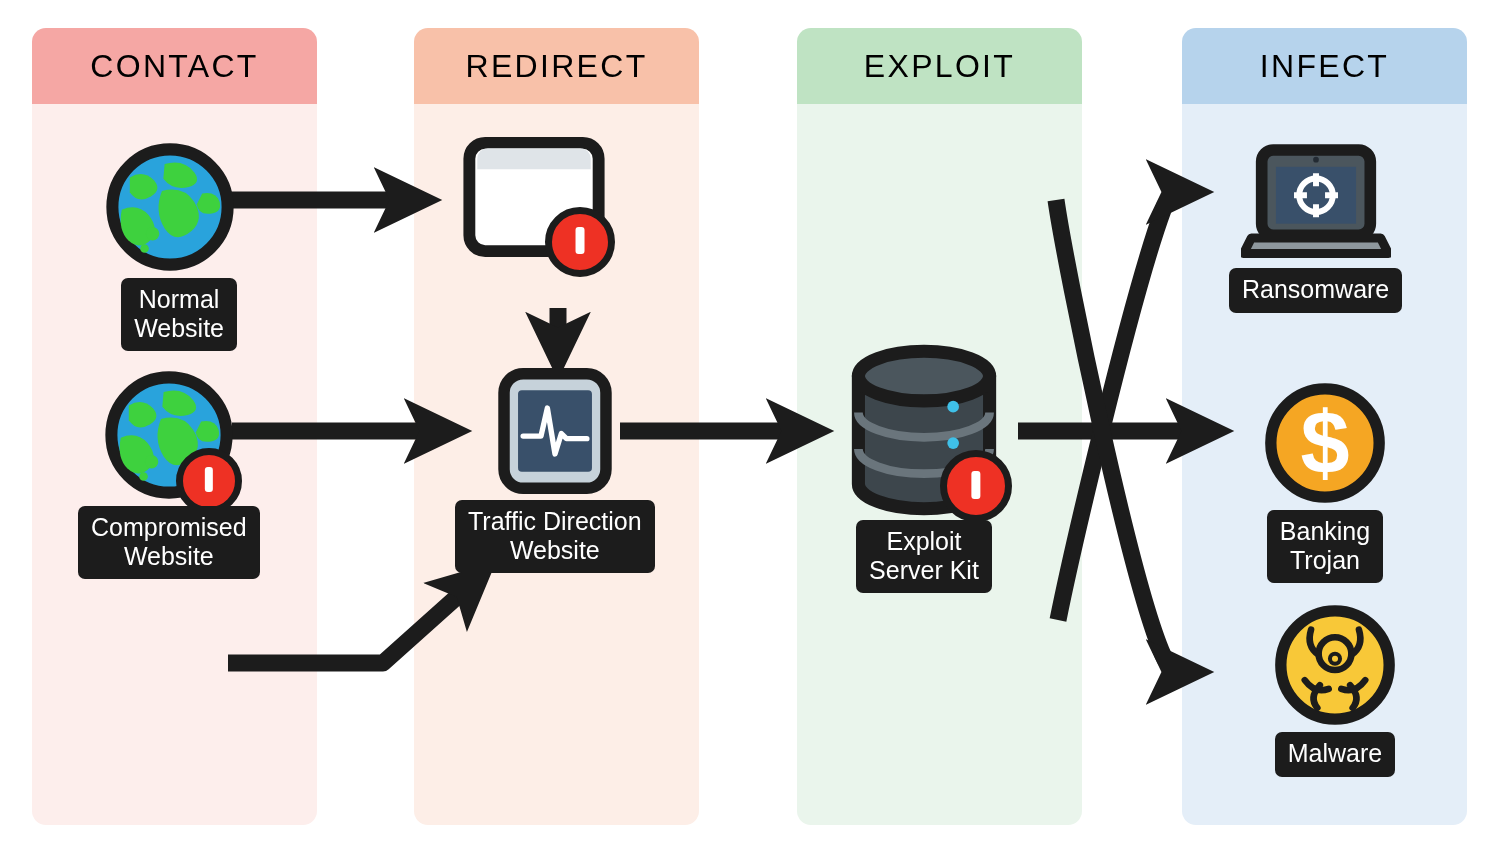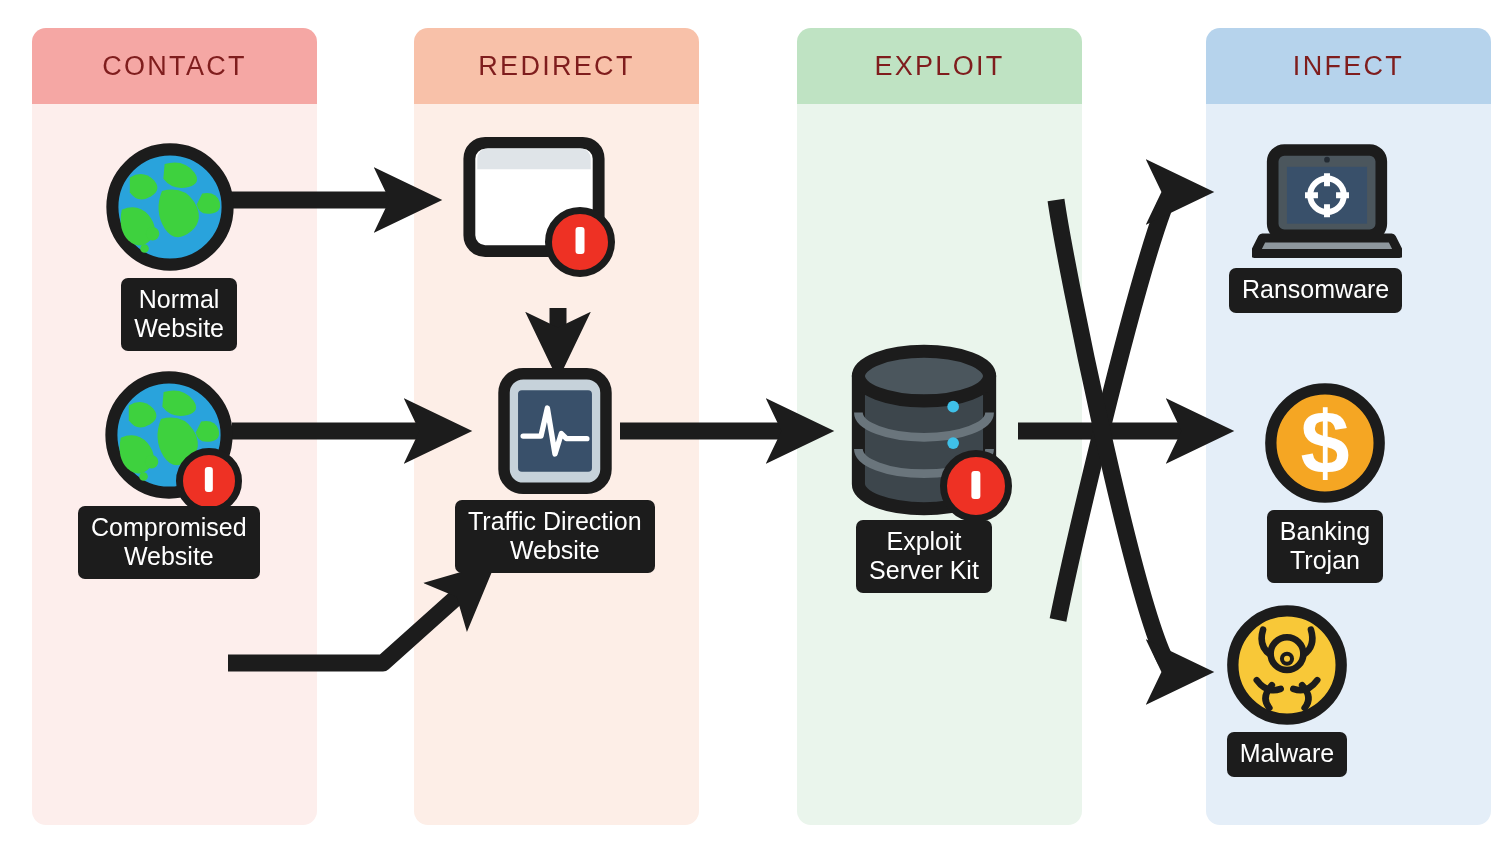--- a/index.html
+++ b/index.html
@@ -28,22 +28,22 @@
   }
   .panel-header {
     position: absolute;
     left: 0; right: 0; top: 0;
     height: 76px;
     display: flex;
     align-items: center;
     justify-content: center;
   }
   .panel-header-label {
-    color: #7f1d1d;
-    font-size: 27px;
+    color: #000000;
+    font-size: 32px;
     letter-spacing: 2.3px;
     font-weight: 400;
   }
   .panel-body {
     position: absolute;
     left: 0; right: 0; top: 76px; bottom: 0;
   }
 
   
   #arrows {
@@ -118,21 +118,21 @@
     </div>
   </div>
 
   <div class="panel" id="panel-exploit" style="left: 797px; width: 285px;">
     <div class="panel-body" style="background: rgb(234, 245, 236);"></div>
     <div class="panel-header" style="background: rgb(191, 227, 195);">
       <span class="panel-header-label">EXPLOIT</span>
     </div>
   </div>
 
-  <div class="panel" id="panel-infect" style="left: 1182px; width: 285px; margin-left: 24px;">
+  <div class="panel" id="panel-infect" style="left: 1182px; width: 285px;">
     <div class="panel-body" style="background: rgb(228, 238, 248);"></div>
     <div class="panel-header" style="background: rgb(182, 211, 236);">
       <span class="panel-header-label">INFECT</span>
     </div>
   </div>
 
   <svg id="arrows" viewBox="0 0 1500 858">
     <defs>
       <marker id="ah" viewBox="0 0 10 10" refX="6.2" refY="5" markerWidth="4.2" markerHeight="4.2" orient="auto-start-reverse">
         <path d="M0,0.4 L9.6,5 L0,9.6 L2.2,5 Z" fill="#1c1c1c"></path>
@@ -227,21 +227,21 @@
         <path d="M7,72 a45,17 0 0 0 90,0" fill="none" stroke="#6a757c" stroke-width="6"></path>
         <circle cx="72" cy="43" r="4" fill="#3fc0e8"></circle>
         <circle cx="72" cy="68" r="4" fill="#3fc0e8"></circle>
       </svg>
       <span class="badge" style="width:72px;height:72px;right:-12px;bottom:-2px;"></span>
     </div>
     <div class="node-label">Exploit
 Server Kit</div>
   </div>
 
-  <div class="node" id="node-ransomware" style="left: 1229px; top: 142px; align-items: flex-end;">
+  <div class="node" id="node-ransomware" style="left: 1229px; top: 142px;">
     <div class="node-art">
       <svg width="150" height="122" viewBox="0 0 116 94">
         <rect x="16" y="6" width="84" height="66" rx="9" fill="#4b565d" stroke="#1c1c1c" stroke-width="9"></rect>
         <rect x="27" y="19" width="62" height="44" fill="#39506a"></rect>
         <circle cx="58" cy="13.5" r="2.2" fill="#232b33"></circle>
         <g stroke="#ffffff" stroke-width="4.6" fill="none">
           <circle cx="58" cy="41" r="13"></circle>
           <path d="M58,24 v10 M58,48 v10 M41,41 h10 M65,41 h10"></path>
         </g>
         <path d="M8,74 h100 l6,12 h-112 z" fill="#8e979d" stroke="#1c1c1c" stroke-width="7" stroke-linejoin="round"></path>
@@ -254,21 +254,21 @@
     <div class="node-art">
       <svg width="126" height="126" viewBox="0 0 100 100">
         <circle cx="50" cy="50" r="43" fill="#f5a623" stroke="#1c1c1c" stroke-width="9"></circle>
         <text x="50" y="74" text-anchor="middle" fill="#ffffff" font-family="Liberation Sans, sans-serif" font-size="70" font-weight="bold">$</text>
       </svg>
     </div>
     <div class="node-label">Banking
 Trojan</div>
   </div>
 
-  <div class="node" id="node-malware" style="left: 1224px; top: 602px;">
+  <div class="node" id="node-malware" style="left: 1272px; top: 602px;">
     <div class="node-art">
       <svg width="126" height="126" viewBox="0 0 100 100">
         <circle cx="50" cy="50" r="43" fill="#f8c838" stroke="#1c1c1c" stroke-width="9"></circle>
         <g fill="none" stroke="#1c1c1c" stroke-width="5.2" stroke-linecap="round">
           <path d="M50,28 a13,13 0 0 0 -13,13 a13,13 0 0 0 13,13 a13,13 0 0 0 13,-13 a13,13 0 0 0 -13,-13 z"></path>
           <path d="M31,22 q-4,13 6,20"></path>
           <path d="M69,22 q4,13 -6,20"></path>
           <path d="M26,62 q8,11 19,7"></path>
           <path d="M74,62 q-8,11 -19,7"></path>
           <path d="M38,66 q-9,10 -2,18"></path>

